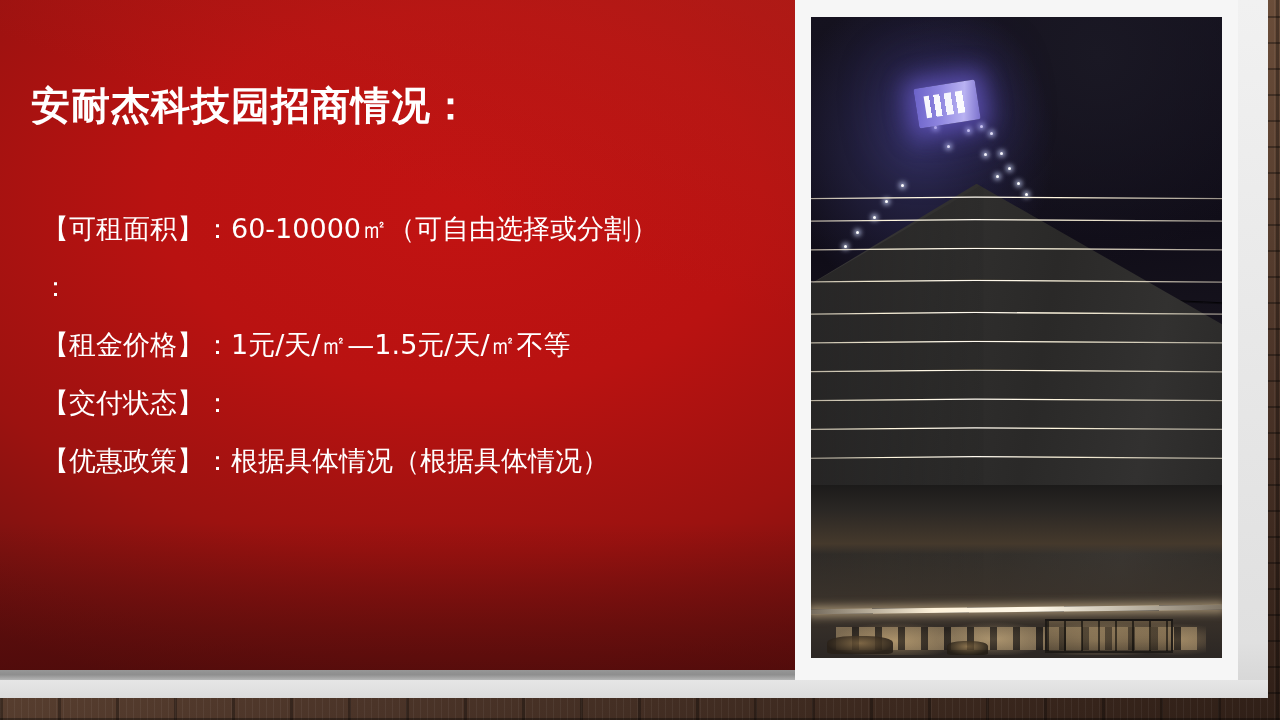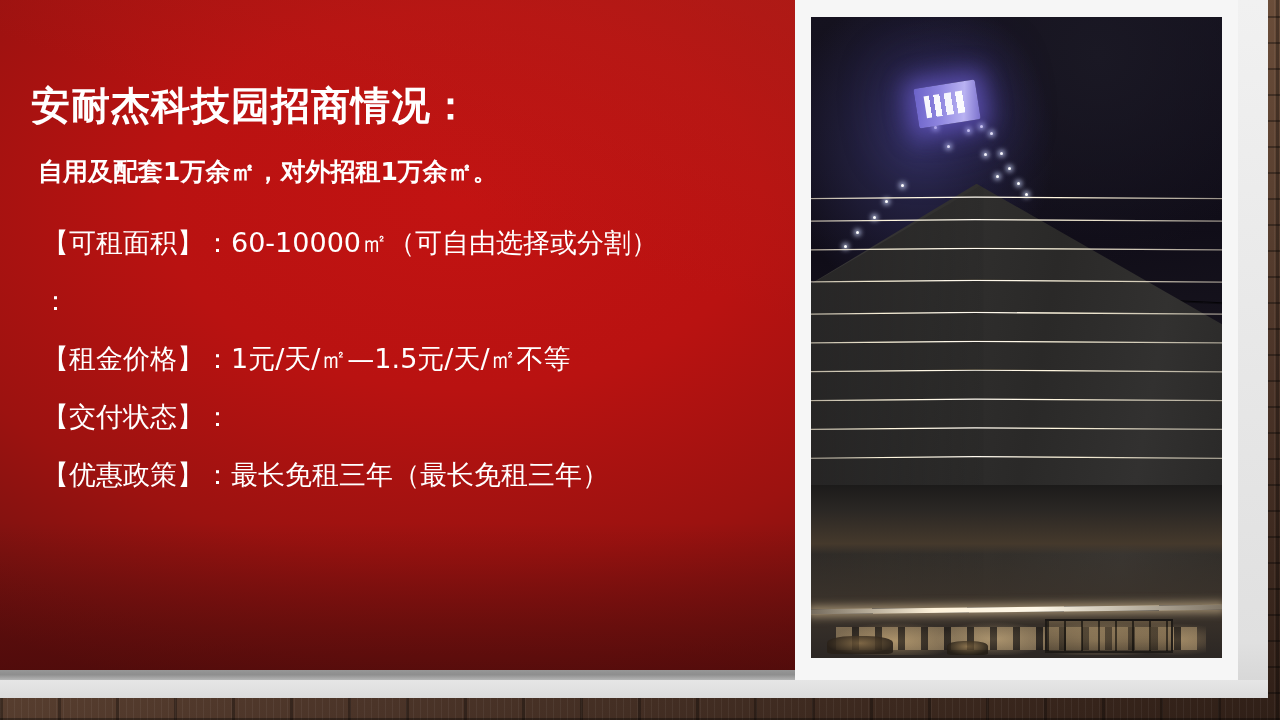--- a/index.html
+++ b/index.html
@@ -128,21 +128,21 @@
     font-size: 25px;
     font-weight: 700;
     color: #ffffff;
     white-space: nowrap;
     line-height: 1.1;
   }
 
   .bullets {
     position: absolute;
     left: 42px;
-    top: 213px;
+    top: 199px;
     width: 750px;
   }
   .bullet-line {
     font-size: 27px;
     font-weight: 400;
     color: #ffffff;
     line-height: 1.0;
     height: 58px;
     white-space: nowrap;
     display: flex;
@@ -368,21 +368,20 @@
   <div class="card-shadow-v"></div>
   <div class="card-shadow-h"></div>
   <div class="bottom-white"></div>
 
   <div class="red-panel"></div>
 
   <div class="text-block">
 
     <div class="title">安耐杰科技园招商情况：</div>
 
-    <div class="subtitle">自用及配套1万余㎡，对外招租1万余㎡。</div>
 
     <div class="bullets">
 
       <div class="bullet-line">
         <span>【可租面积】</span>
         <span>：</span>
         <span>60-10000㎡（可自由选择或分割）</span>
       </div>
 
       <div class="bullet-line">
@@ -396,21 +395,21 @@
       </div>
 
       <div class="bullet-line">
         <span>【交付状态】</span>
         <span>：</span>
       </div>
 
       <div class="bullet-line">
         <span>【优惠政策】</span>
         <span>：</span>
-        <span>最长免租三年（最长免租三年）</span>
+        <span>根据具体情况（根据具体情况）</span>
       </div>
 
 
     </div>
   </div>
 
   <div class="photo-frame">
     <div class="photo">
 
       <div class="sky"></div>

